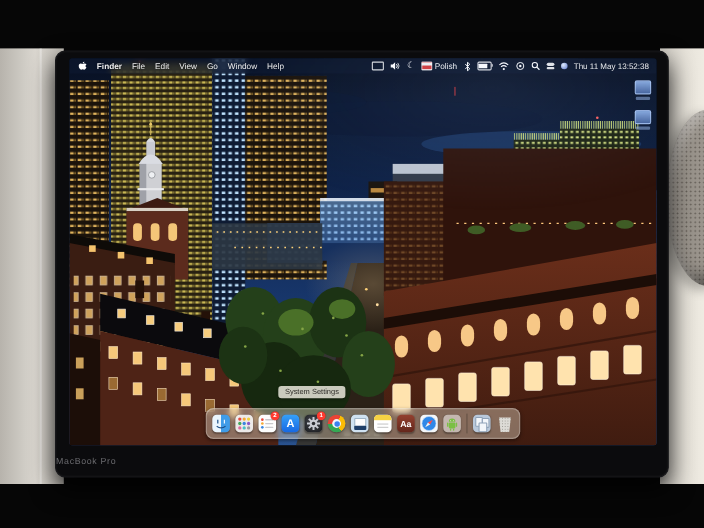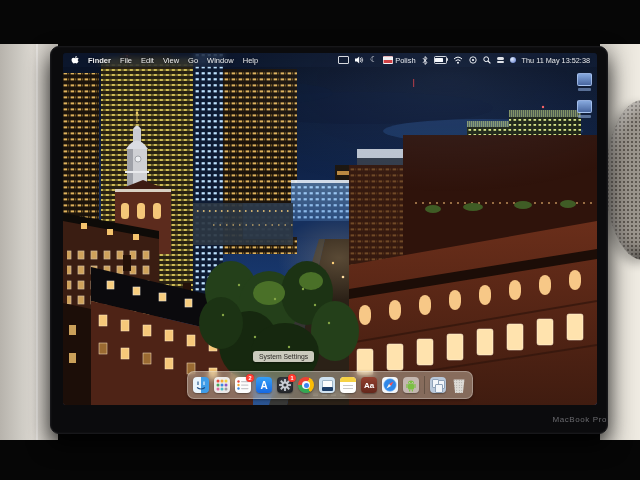--- a/index.html
+++ b/index.html
@@ -14,22 +14,22 @@
     background:linear-gradient(90deg,#d2cec6 0%,#e7e3da 60%,#efebe2 100%);}
   .speaker{position:absolute;left:606px;top:100px;width:74px;height:160px;border-radius:50%;
     background-color:#9a948c;
     background-image:radial-gradient(#5f5952 26%,rgba(0,0,0,0) 30%);
     background-size:4px 4px;
     box-shadow:inset 4px 6px 10px rgba(255,255,255,.35), inset -6px -8px 14px rgba(0,0,0,.45), -6px 4px 10px rgba(0,0,0,.25);}
   
   .laptop{position:absolute;left:50px;top:46px;width:556px;height:386px;background:#0b0b0d;
     border-radius:9px;border:1px solid #17171a;
     box-shadow:0 10px 22px rgba(0,0,0,.85), inset 0 0 2px rgba(255,255,255,.08);}
-  .chin-label{position:absolute;left:0;right:0;bottom:9px;text-align:right;
-    color:#6a6a6e;font-size:8px;letter-spacing:.6px;padding-left:36px;}
+  .chin-label{position:absolute;left:0;right:0;bottom:9px;text-align:left;
+    color:#6a6a6e;font-size:8px;letter-spacing:.6px;}
   .screen{position:absolute;left:12px;top:6px;width:534px;height:352px;overflow:hidden;
     border-radius:3px;background:#0a1326;}
   .glare{position:absolute;inset:0;pointer-events:none;
     background:radial-gradient(ellipse 360px 160px at 72% 8%,rgba(150,180,235,.10),rgba(0,0,0,0) 70%),
                radial-gradient(ellipse 700px 420px at 50% 55%,rgba(0,0,0,0) 60%,rgba(0,0,0,.22) 100%);}
   .wallpaper{position:absolute;inset:0;}
   .wallpaper svg{display:block;}
   
   .menubar{position:absolute;left:0;top:0;right:0;height:14px;display:flex;align-items:center;
     background:rgba(16,26,52,.52);backdrop-filter:blur(3px);

